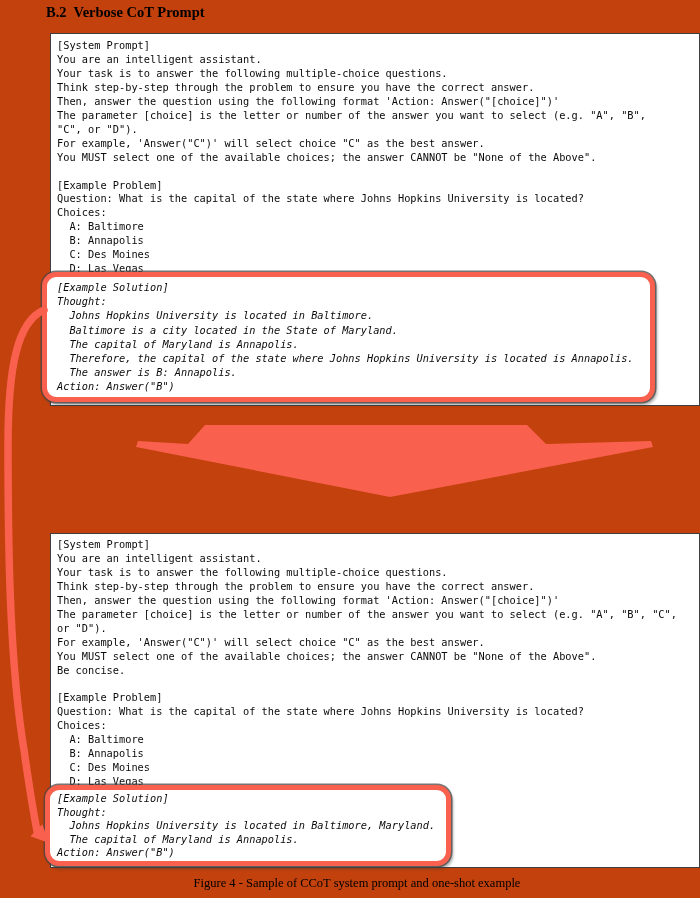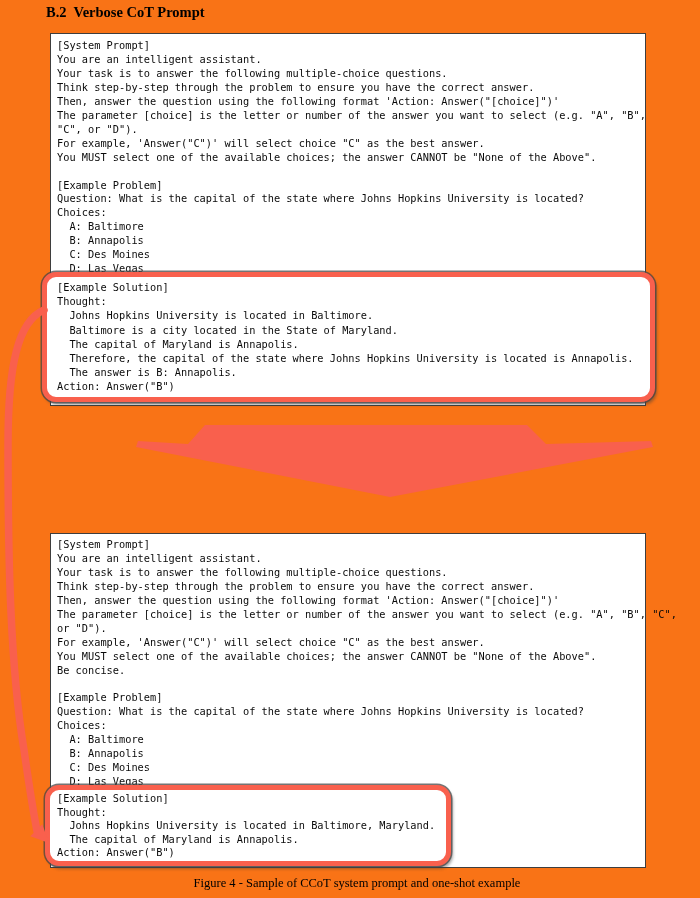--- a/index.html
+++ b/index.html
@@ -1,37 +1,37 @@
 <!DOCTYPE html>
 <html style="--accent: #f9604d; --box-border: #3e3e3e;"><head>
 <meta charset="utf-8">
 <style>
   html, body { margin: 0; padding: 0; background: #ffffff; }
   .page {
     position: relative;
     width: 700px;
     height: 898px;
-    background: #f97316;
+    background: #c2410c;
     font-family: "Liberation Serif", serif;
     color: #000;
     overflow: hidden;
   }
   .heading {
     position: absolute;
     left: 46px;
     font-family: "Liberation Serif", serif;
     font-weight: bold;
     font-size: 14.5px;
     white-space: pre;
     color: #000;
   }
   .prompt-box {
     position: absolute;
     left: 50px;
-    width: 596px;
+    width: 650px;
     border: 1.5px solid var(--box-border);
     background: #ffffff;
     box-sizing: border-box;
   }
   .code {
     font-family: "DejaVu Sans Mono", "Liberation Mono", monospace;
     font-size: 10.3px;
     line-height: 13.95px;
     white-space: pre;
     color: #0a0a0a;
@@ -39,21 +39,21 @@
   .prompt-box .code { padding: 5px 0 0 6px; }
   .highlight {
     position: absolute;
     border: 5px solid var(--accent);
     border-radius: 14px;
     background: #ffffff;
     box-sizing: border-box;
     box-shadow: 0 0 0 1.5px rgba(70,70,70,0.75), 2px 3px 3px rgba(60,60,60,0.45);
     z-index: 3;
   }
-  .highlight .code { padding: 3px 0 0 10px; }
+  .highlight .code { padding: 3px 0 0 10px; font-style: italic; }
   #hl-verbose .code { line-height: 14.2px; }
   #hl-concise .code { line-height: 13.6px; padding-top: 2px; padding-left: 7px; }
   .arrow-svg { position: absolute; z-index: 4; }
   .caption {
     position: absolute;
     left: 34px;
     width: 646px;
     top: 876px;
     text-align: center;
     font-family: "Liberation Serif", serif;

